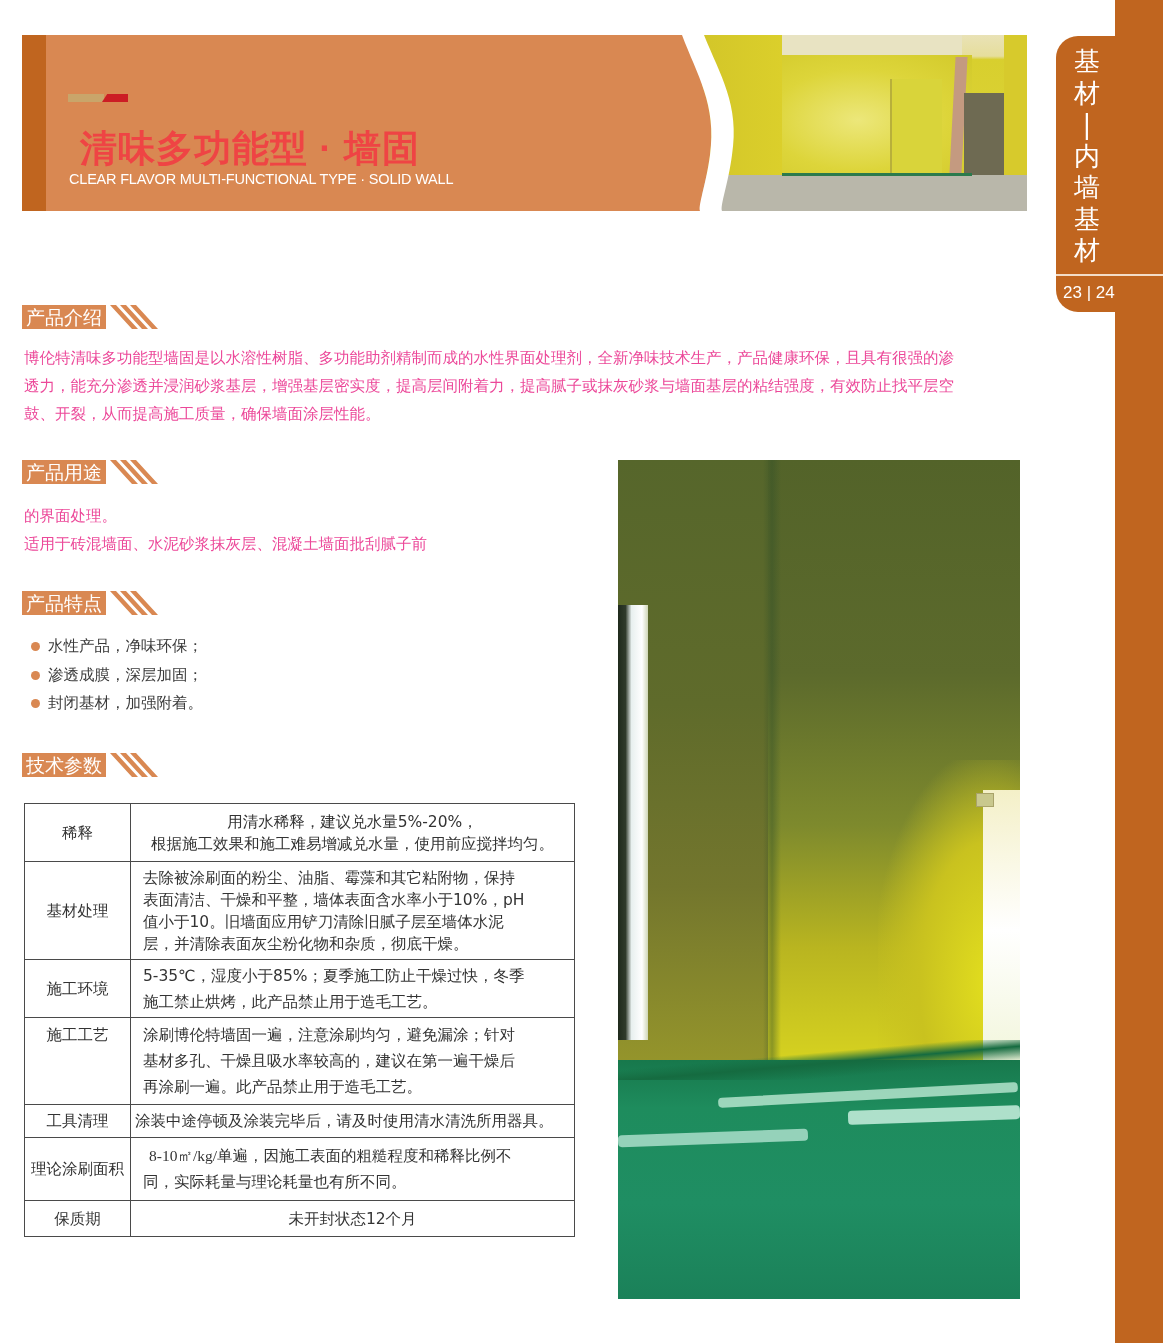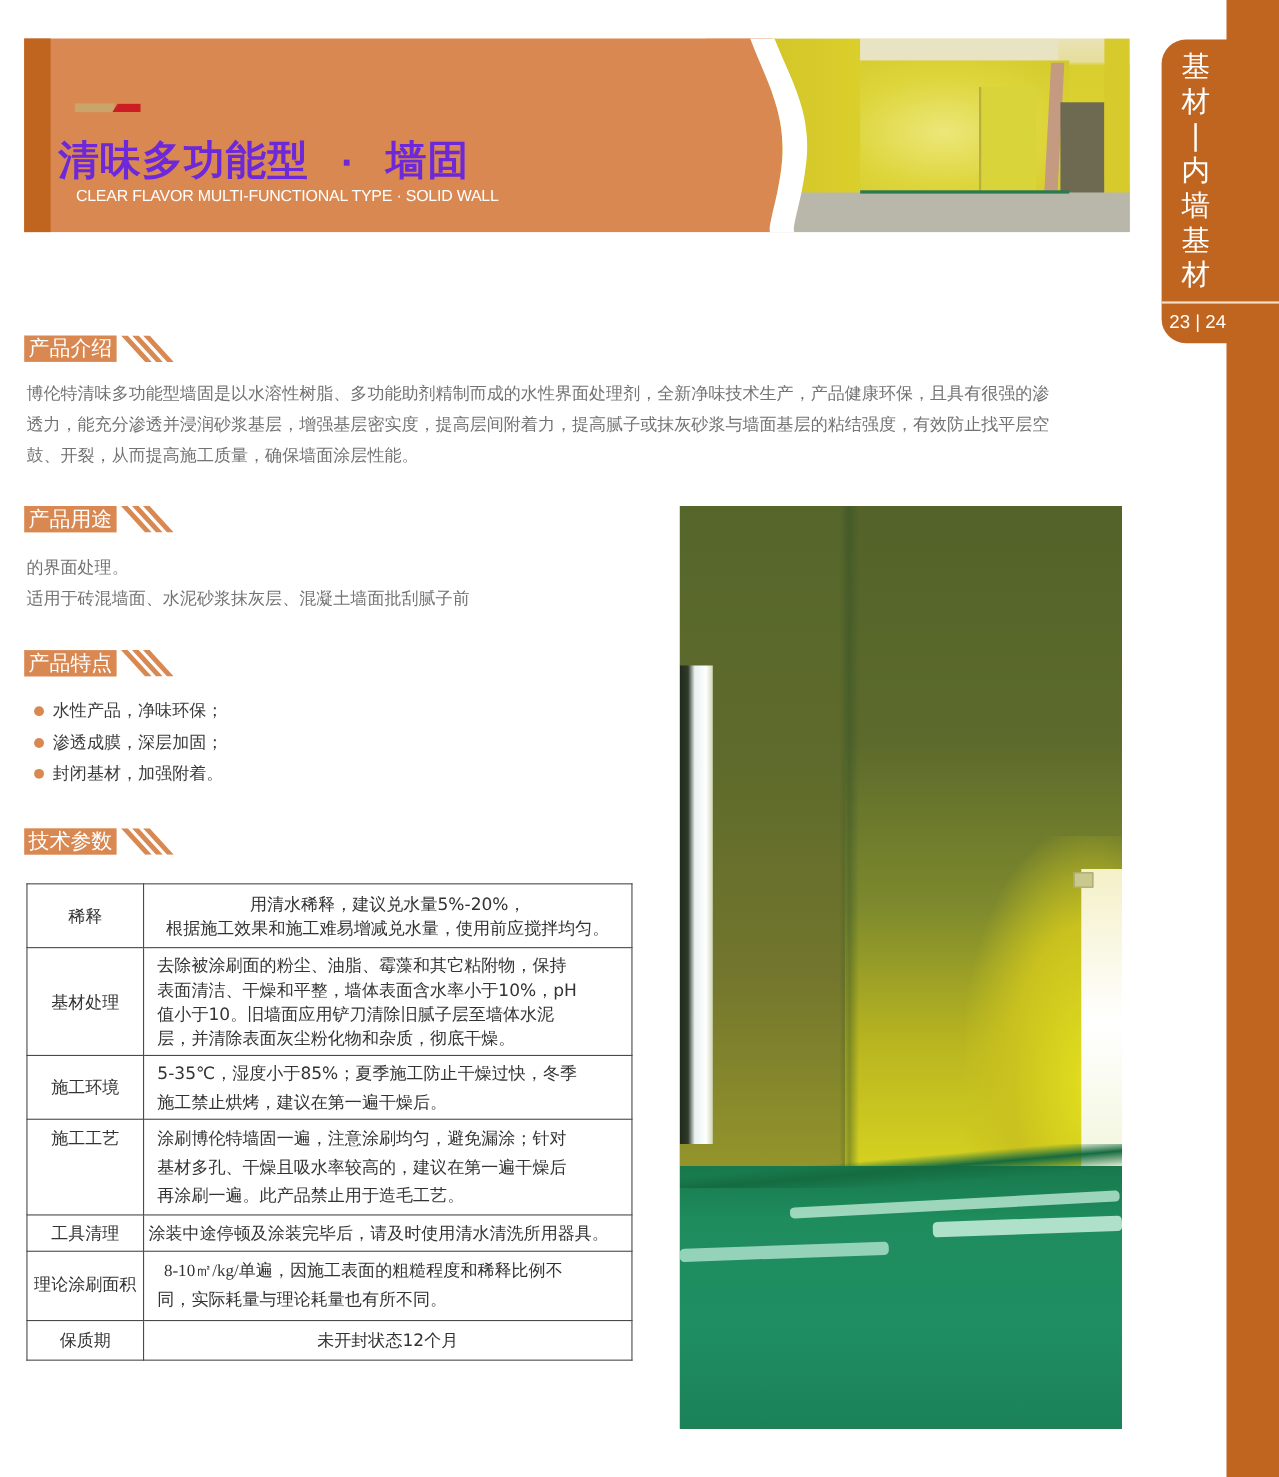--- a/index.html
+++ b/index.html
@@ -15,41 +15,41 @@
     .side-tab-page { position: absolute; left: 7px; top: 246px; color: #fff; font-family: "Liberation Sans", sans-serif; font-size: 17px; line-height: 22px; }
 
     
     .banner { position: absolute; left: 22px; top: 35px; width: 1005px; height: 176px; }
     .banner-bg { position: absolute; left: 0; top: 0; width: 680px; height: 176px; background: #d98852; }
     .banner-accent-bar { position: absolute; left: 0; top: 0; width: 24px; height: 176px; background: #c0651f; }
     .banner-wave { position: absolute; left: 620px; top: 0; width: 100px; height: 176px; }
     .banner-mark { position: absolute; left: 46px; top: 59px; height: 8px; width: 62px; }
     .banner-mark .m1 { position: absolute; left: 0; top: 0; width: 36px; height: 8px; background: #c9a56a; }
     .banner-mark .m2 { position: absolute; left: 34px; top: 0; width: 26px; height: 8px; background: #cc1d24; clip-path: polygon(20% 0, 100% 0, 100% 100%, 0 100%); }
-    .banner-title { position: absolute; left: 31px; top: 92px; color: #6d28d9; font-size: 37px; font-weight: bold; line-height: 44px; letter-spacing: 1px; font-family: Liberation Mono, monospace; }
+    .banner-title { position: absolute; left: 58px; top: 92px; color: #ef4444; font-size: 37px; font-weight: bold; line-height: 44px; letter-spacing: 1px; font-family: Liberation Sans, sans-serif; }
     .banner-subtitle { position: absolute; left: 47px; top: 135px; color: #fff; font-family: Liberation Sans, sans-serif; font-size: 14.5px; line-height: 18px; letter-spacing: -0.2px; }
 
     .banner-photo { position: absolute; left: 680px; top: 0; width: 325px; height: 176px; overflow: hidden;
       background: linear-gradient(180deg, #e9e2b6 0%, #e6de9c 12%, #d8cf2e 14%, #dcd236 60%, #d7cd35 74%, #bcb8a7 76%, #bab7a7 100%); }
     .banner-photo .ceiling { position: absolute; left: 80px; top: 0; width: 180px; height: 20px; background: #e8e3c2; }
     .banner-photo .wall-left { position: absolute; left: 0; top: 0; width: 80px; height: 176px; background: linear-gradient(90deg, #d3c629, #dbcf2b); }
     .banner-photo .wall-center { position: absolute; left: 80px; top: 20px; width: 190px; height: 130px; background: radial-gradient(ellipse at 40% 50%, #ece77a 0%, #ddd53a 55%, #d2c92a 100%); }
     .banner-photo .door { position: absolute; left: 188px; top: 44px; width: 52px; height: 96px; background: #d9d43a; border-left: 2px solid #b8b03a; }
     .banner-photo .doorway-brick { position: absolute; left: 250px; top: 22px; width: 12px; height: 136px; background: #c49a80; transform: skewX(-3deg); }
     .banner-photo .doorway-dark { position: absolute; left: 262px; top: 58px; width: 40px; height: 95px; background: #6e6a52; }
     .banner-photo .wall-right { position: absolute; left: 302px; top: 0; width: 23px; height: 176px; background: #d7ca2c; }
     .banner-photo .floor { position: absolute; left: 0; top: 140px; width: 325px; height: 36px; background: #b9b7aa; }
     .banner-photo .skirting { position: absolute; left: 80px; top: 138px; width: 190px; height: 3px; background: #2b7a4d; }
 
     
     .section-head { position: absolute; left: 22px; height: 24px; }
     .section-head .label { position: absolute; left: 0; top: 0; height: 24px; padding: 0 4px; background: #d98852; color: #fff; font-size: 19px; line-height: 24px; white-space: nowrap; }
     .section-head .stripes { position: absolute; top: 0; left: 86px; width: 50px; height: 24px; }
 
-    .para { position: absolute; left: 24px; font-size: 15.5px; line-height: 28px; color: #737373; }
+    .para { position: absolute; left: 24px; font-size: 15.5px; line-height: 28px; color: #ec4899; }
 
     .features { position: absolute; left: 28px; top: 632px; list-style: none; }
     .features li { position: relative; padding-left: 20px; font-size: 15.5px; line-height: 28.5px; color: #3a3a3a; }
     .features li::before { content: ""; position: absolute; left: 3px; top: 10px; width: 9px; height: 9px; border-radius: 50%; background: #d98852; }
 
     
     .spec-table { position: absolute; left: 24px; top: 803px; width: 551px; border-collapse: collapse; font-size: 15.5px; color: #333; }
     .spec-table td { border: 1.5px solid #4a4a4a; vertical-align: middle; line-height: 22px; }
     .spec-table td.k { width: 106px; text-align: center; padding: 0 2px; }
     .spec-table td.v { padding: 2px 8px 2px 12px; }
@@ -171,21 +171,21 @@
       <div>去除被涂刷面的粉尘、油脂、霉藻和其它粘附物，保持</div>
       <div>表面清洁、干燥和平整，墙体表面含水率小于10%，pH</div>
       <div>值小于10。旧墙面应用铲刀清除旧腻子层至墙体水泥</div>
       <div>层，并清除表面灰尘粉化物和杂质，彻底干燥。</div>
     </td>
   </tr>
   <tr style="height:58px;">
     <td class="k">施工环境</td>
     <td class="v" style="line-height:26px;">
       <div>5-35℃，湿度小于85%；夏季施工防止干燥过快，冬季</div>
-      <div>施工禁止烘烤，建议在第一遍干燥后。</div>
+      <div>施工禁止烘烤，此产品禁止用于造毛工艺。</div>
     </td>
   </tr>
   <tr style="height:87px;">
     <td class="k" style="vertical-align:top; padding-top:6px;">施工工艺</td>
     <td class="v" style="line-height:26px;">
       <div>涂刷博伦特墙固一遍，注意涂刷均匀，避免漏涂；针对</div>
       <div>基材多孔、干燥且吸水率较高的，建议在第一遍干燥后</div>
       <div>再涂刷一遍。此产品禁止用于造毛工艺。</div>
     </td>
   </tr>

